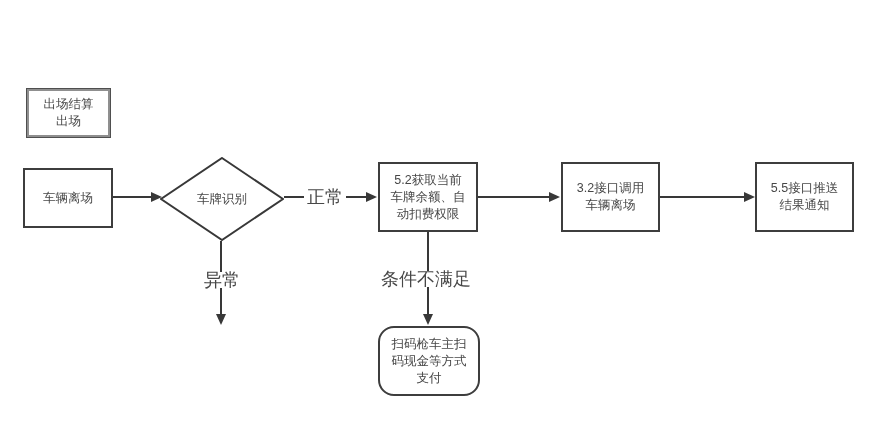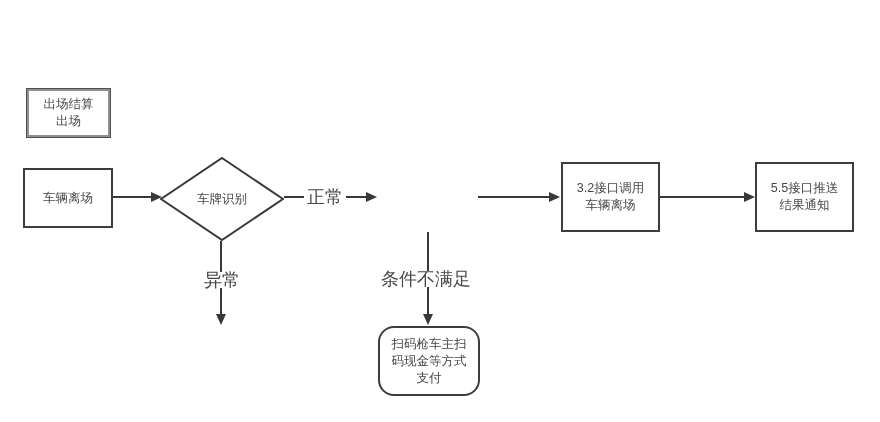--- a/index.html
+++ b/index.html
@@ -79,20 +79,23 @@
 
   <div class="node" style="left:23px; top:168px; width:90px; height:60px;">车辆离场</div>
 
   <div class="diamond-wrap" style="left:160px; top:157px; width:124px; height:84px;">
     <svg width="124" height="84" viewBox="0 0 124 84">
       <polygon points="62,1 123,42 62,83 1,42" fill="#ffffff" stroke="#383838" stroke-width="2"></polygon>
     </svg>
     <div class="diamond-label">车牌识别</div>
   </div>
 
+  <div class="node" style="left:378px; top:162px; width:100px; height:70px;">5.2获取当前
+车牌余额、自
+动扣费权限</div>
 
   <div class="node" style="left:561px; top:162px; width:99px; height:70px;">3.2接口调用
 车辆离场</div>
 
   <div class="node" style="left:755px; top:162px; width:99px; height:70px;">5.5接口推送
 结果通知</div>
 
 
   <div class="node" style="left:378px; top:326px; width:102px; height:70px;border-radius:16px;">扫码枪车主扫
 码现金等方式

